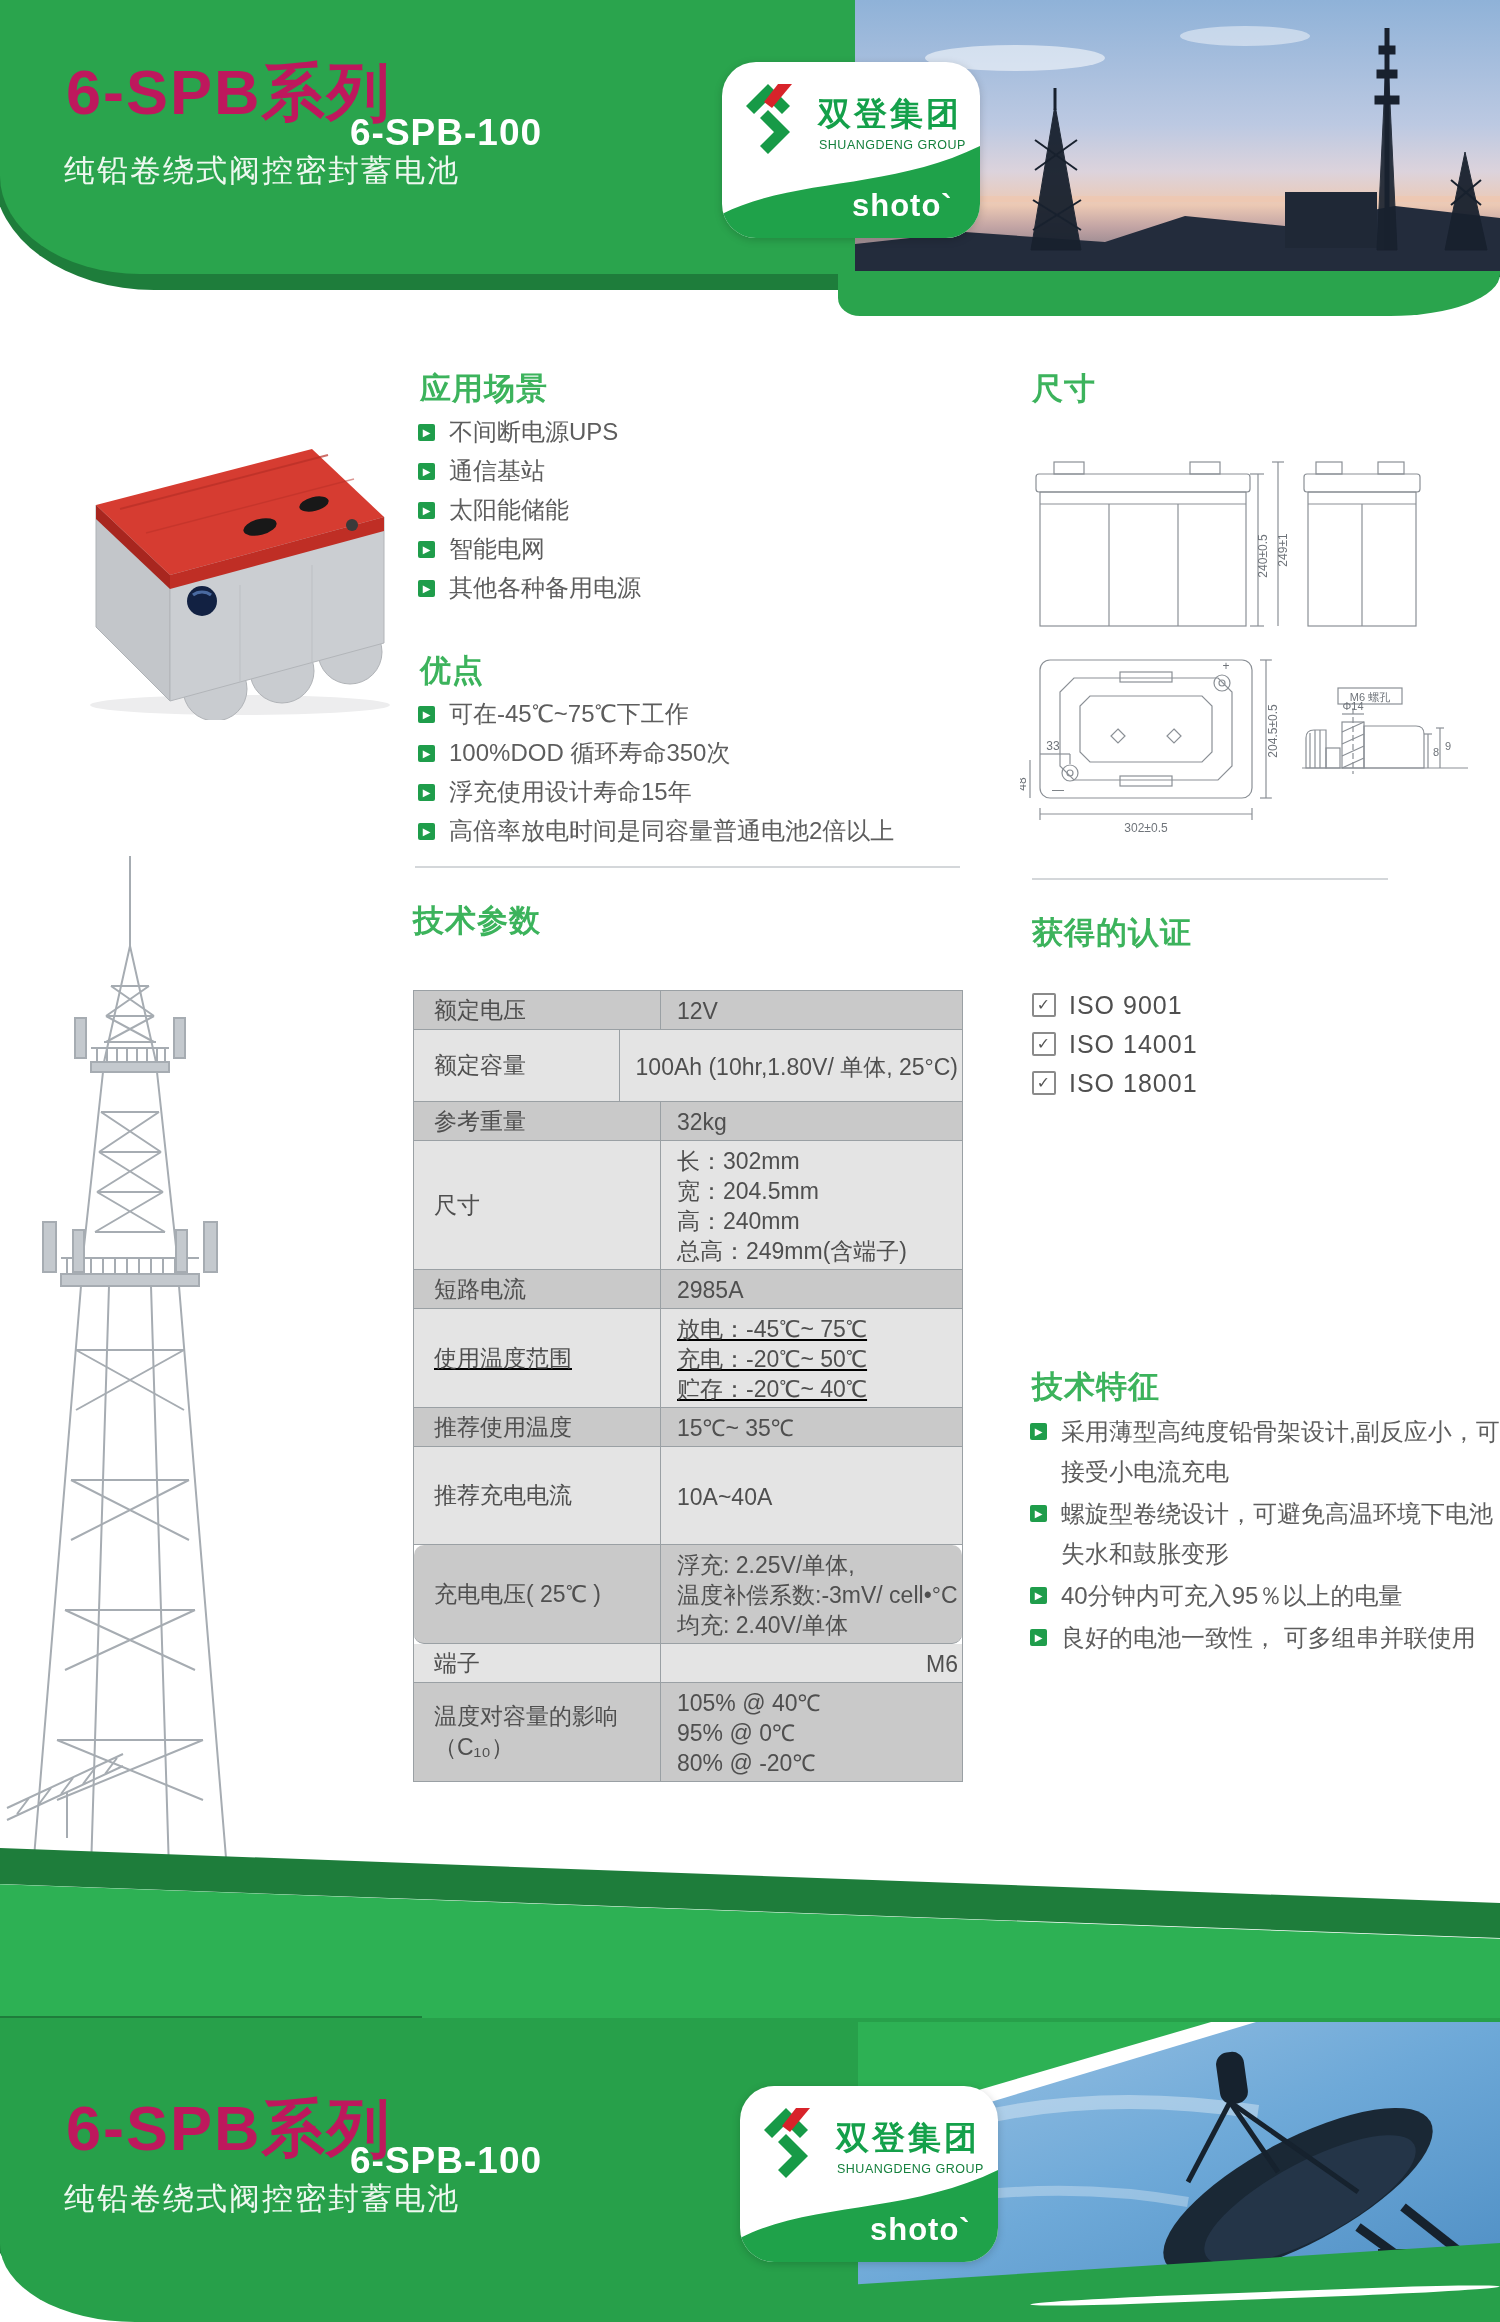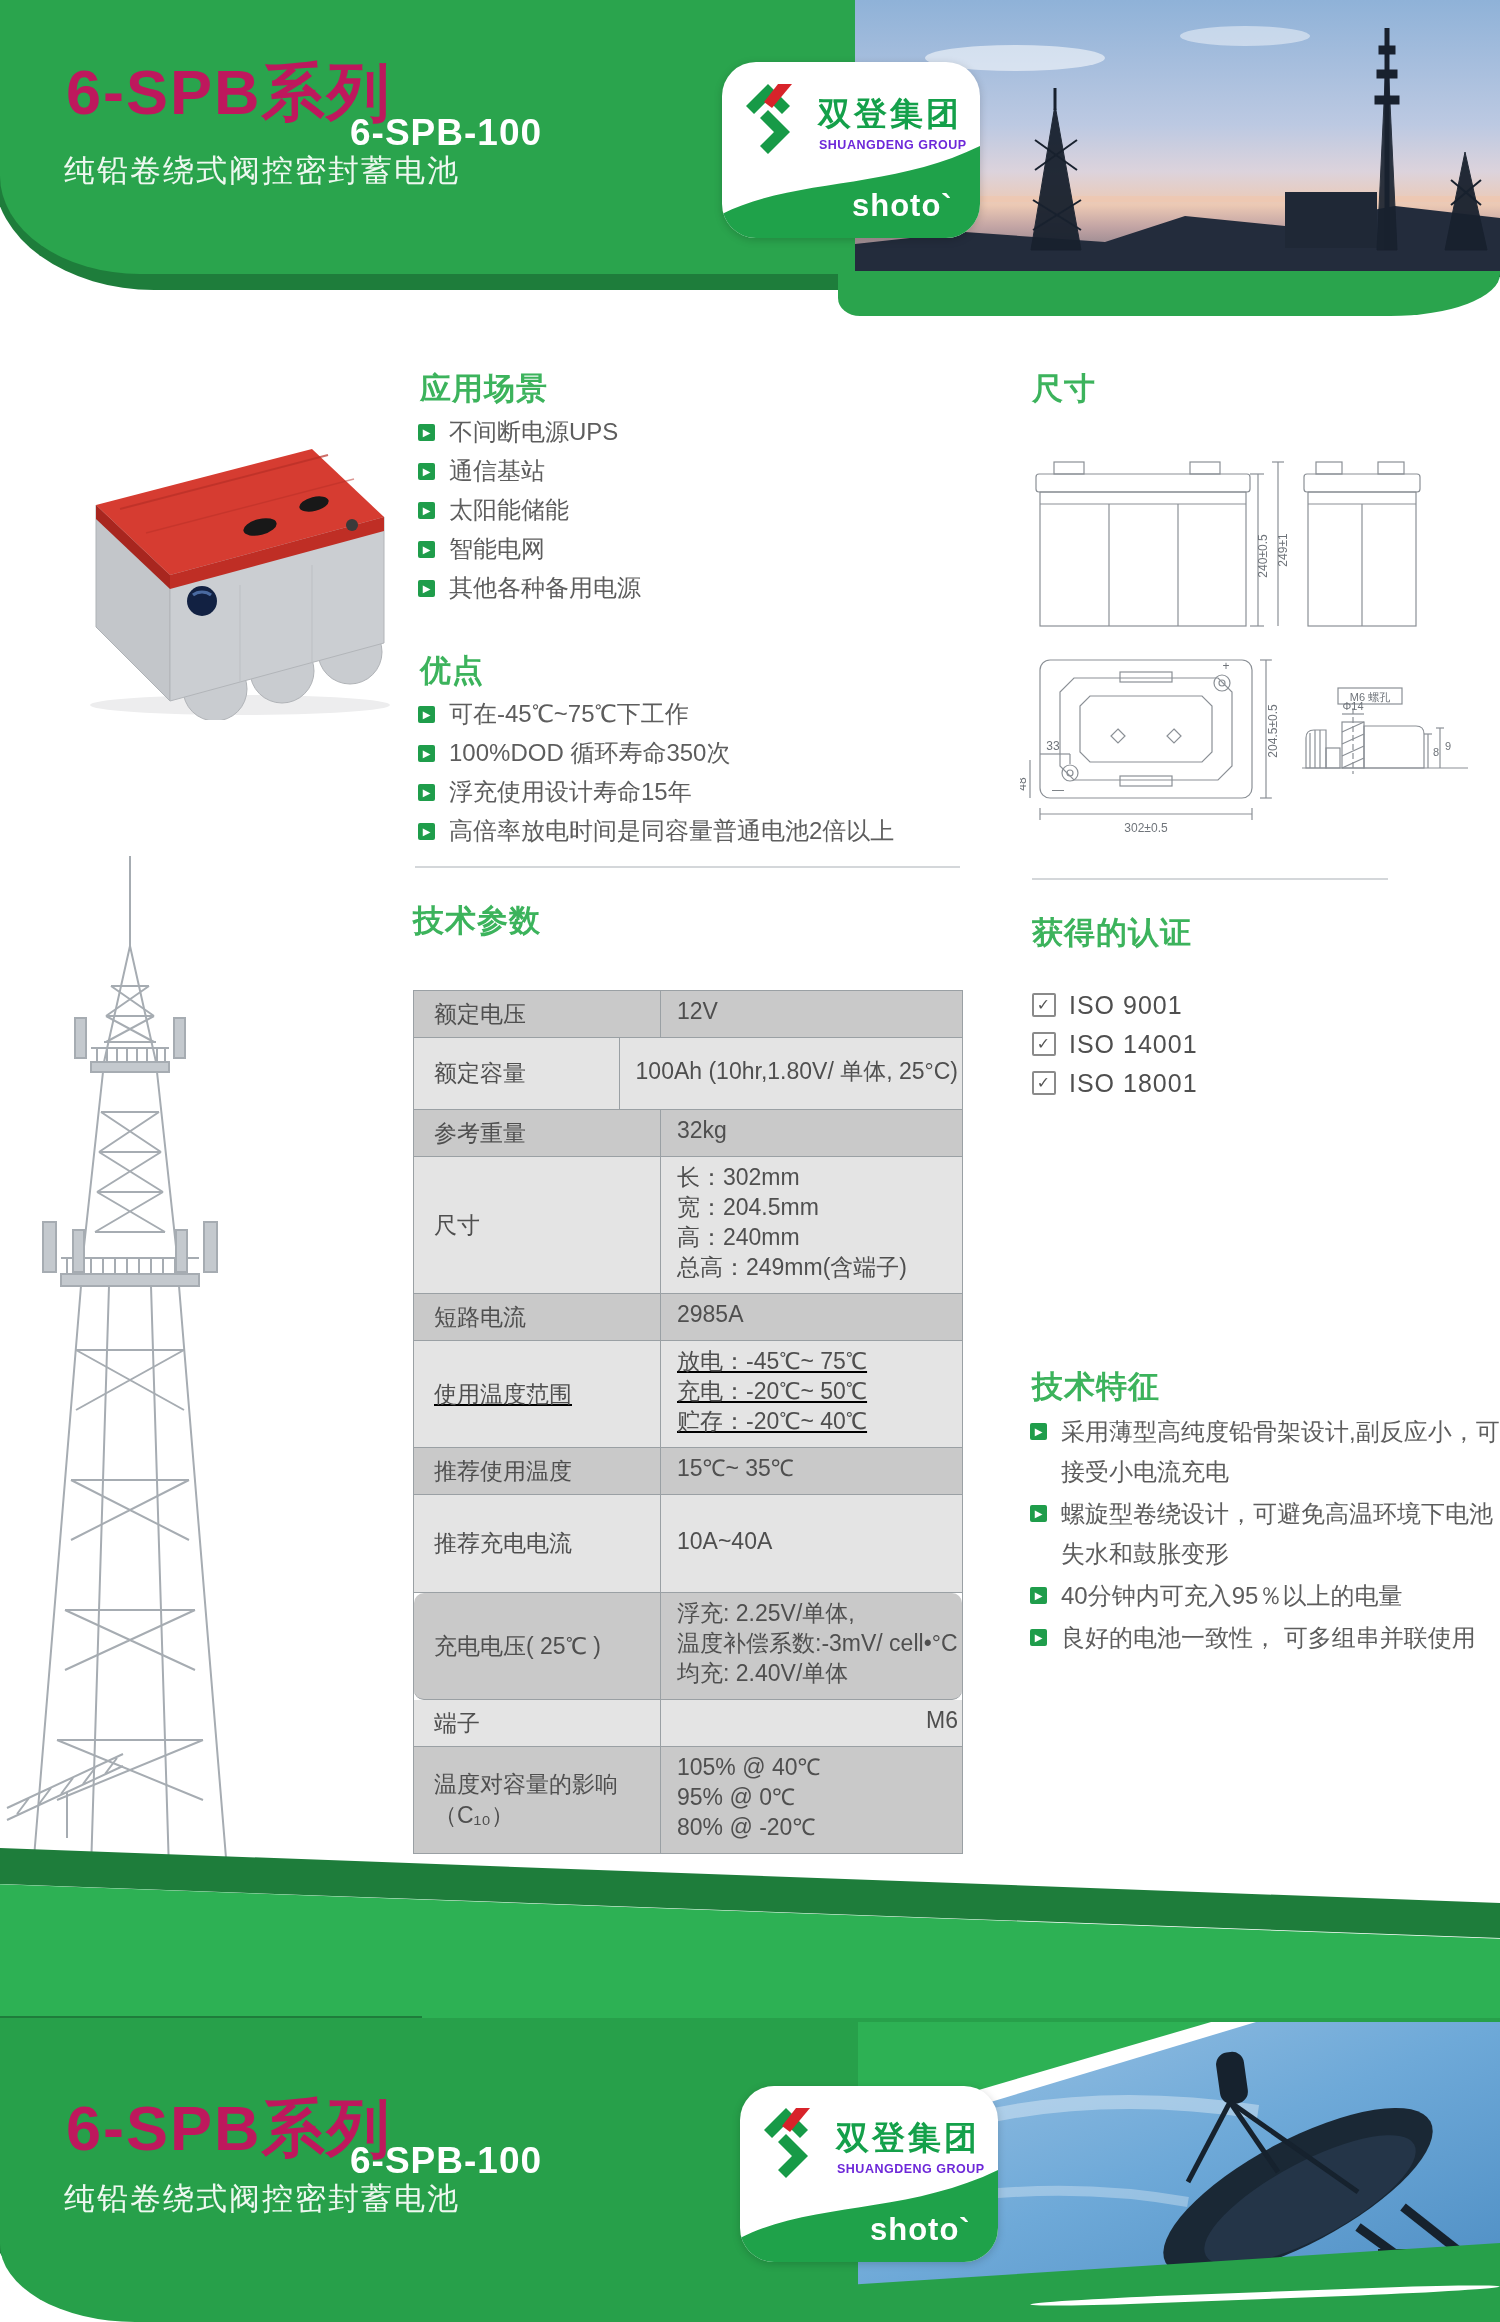--- a/index.html
+++ b/index.html
@@ -40,21 +40,21 @@
   .sub-title{color:#eef8f0;font-size:31px;letter-spacing:2px;}
   .model-txt{color:#ffffff;font-size:37px;font-weight:600;letter-spacing:1px;}
   .hd-title{left:66px;top:50px;} .hd-sub{left:64px;top:150px;} .hd-model{left:350px;top:112px;}
   .ft-title{left:66px;top:2086px;} .ft-sub{left:64px;top:2178px;} .ft-model{left:350px;top:2140px;}
 
   
   .logo-box{width:258px;height:176px;background:#ffffff;border-radius:34px;overflow:hidden;
             box-shadow:0 2px 8px rgba(0,0,0,.18);}
   .logo-hdr{left:722px;top:62px;} .logo-ftr{left:740px;top:2086px;}
   .logo-cn{position:absolute;left:96px;top:30px;color:#14a04a;font-size:33px;font-weight:700;letter-spacing:3px;}
-  .logo-en{position:absolute;left:97px;top:76px;color:#6d28d9;font-size:12.5px;font-weight:700;letter-spacing:.5px;}
+  .logo-en{position:absolute;left:97px;top:76px;color:#15803d;font-size:12.5px;font-weight:400;letter-spacing:.5px;}
   .logo-swoosh{position:absolute;left:0;top:0;width:258px;height:176px;}
   .logo-mark{position:absolute;left:16px;top:18px;width:72px;height:84px;}
 
   
   .h-green{font-size:31px;font-weight:600;color:#3cb35c;letter-spacing:1px;}
   .blist{list-style:none;margin:0;padding:0;}
   .blist li{display:flex;align-items:center;height:24px;margin-bottom:15px;
             font-size:24px;color:#5d5d5d;white-space:nowrap;}
   .bullet{width:17px;height:17px;background:#1f9d4b;border-radius:2px;margin-right:14px;
           display:flex;align-items:center;justify-content:center;flex-shrink:0;
@@ -80,21 +80,21 @@
   .spec-row:nth-of-type(1){min-height:33px;} .spec-row:nth-of-type(2){min-height:72px;}
   .spec-row:nth-of-type(3){min-height:34px;} .spec-row:nth-of-type(4){min-height:104px;}
   .spec-row:nth-of-type(5){min-height:33px;} .spec-row:nth-of-type(6){min-height:34px;text-decoration:underline;}
   .spec-row:nth-of-type(7){min-height:31px;} .spec-row:nth-of-type(8){min-height:98px;}
   .spec-row:nth-of-type(9){min-height:35px;border-radius:10px;} .spec-row:nth-of-type(10){min-height:34px;text-align:right;}
   .spec-row:nth-of-type(11){min-height:92px;} .spec-row:nth-of-type(12){min-height:37px;}
   .spec-row:nth-of-type(13){min-height:132px;}
   .cell-label{width:247px;border-right:1px solid #9aa0a4;display:flex;align-items:center;
               padding-left:20px;box-sizing:border-box;font-size:23px;color:#4f4f4f;}
   .cell-value{flex:1;display:flex;flex-direction:column;justify-content:center;
-              padding:5px 4px 11px 16px;font-size:23px;color:#4f4f4f;}
+              padding:5px 4px 3px 16px;font-size:23px;color:#4f4f4f;}
   .cell-value .vline{line-height:30px;white-space:nowrap;}
 
   svg text{font-family:"Liberation Sans",sans-serif;}
 </style>
 </head>
 <body>
 
 <div id="canvas">
 
   <div class="abs hdr-shadow"></div>

